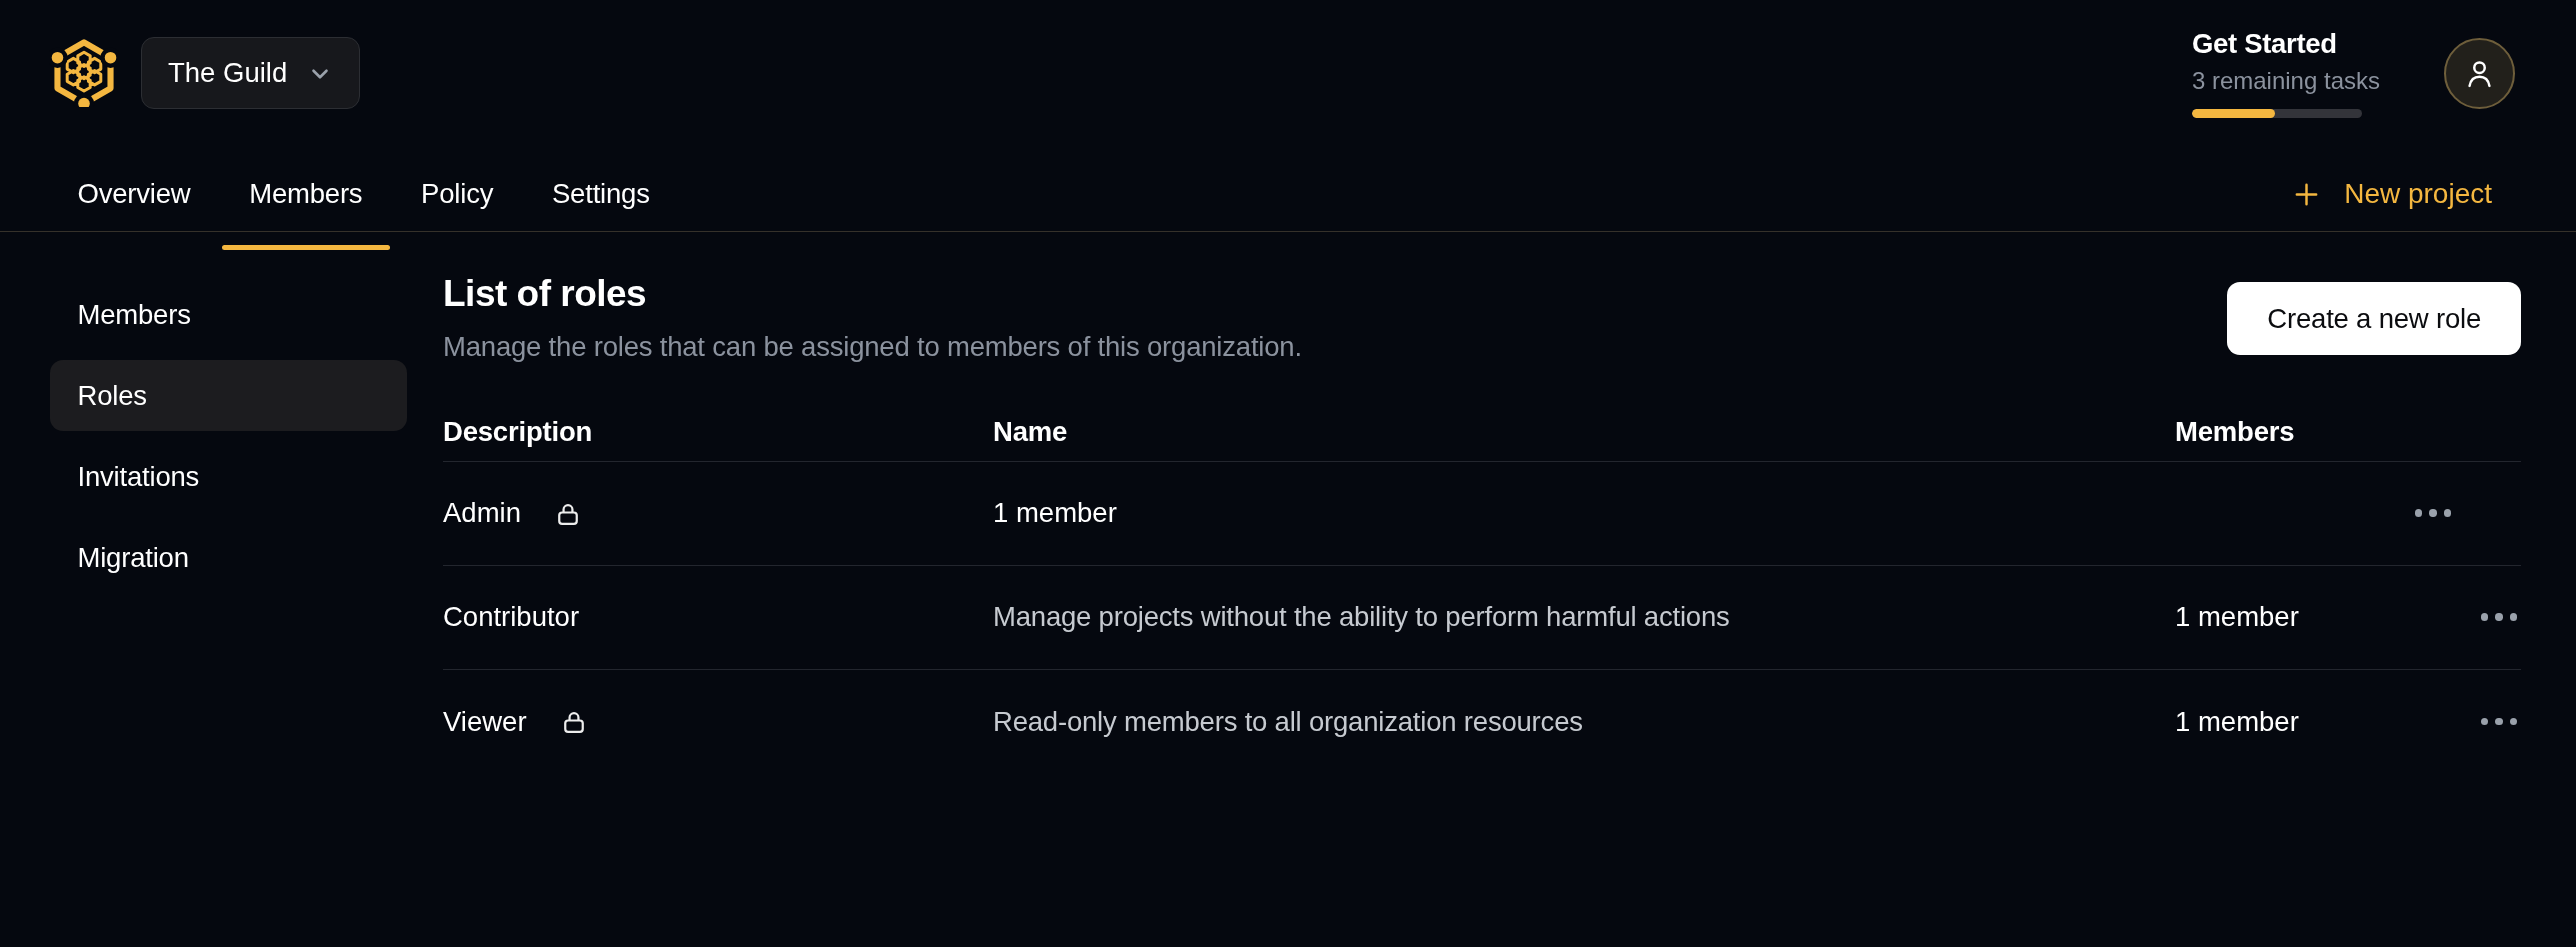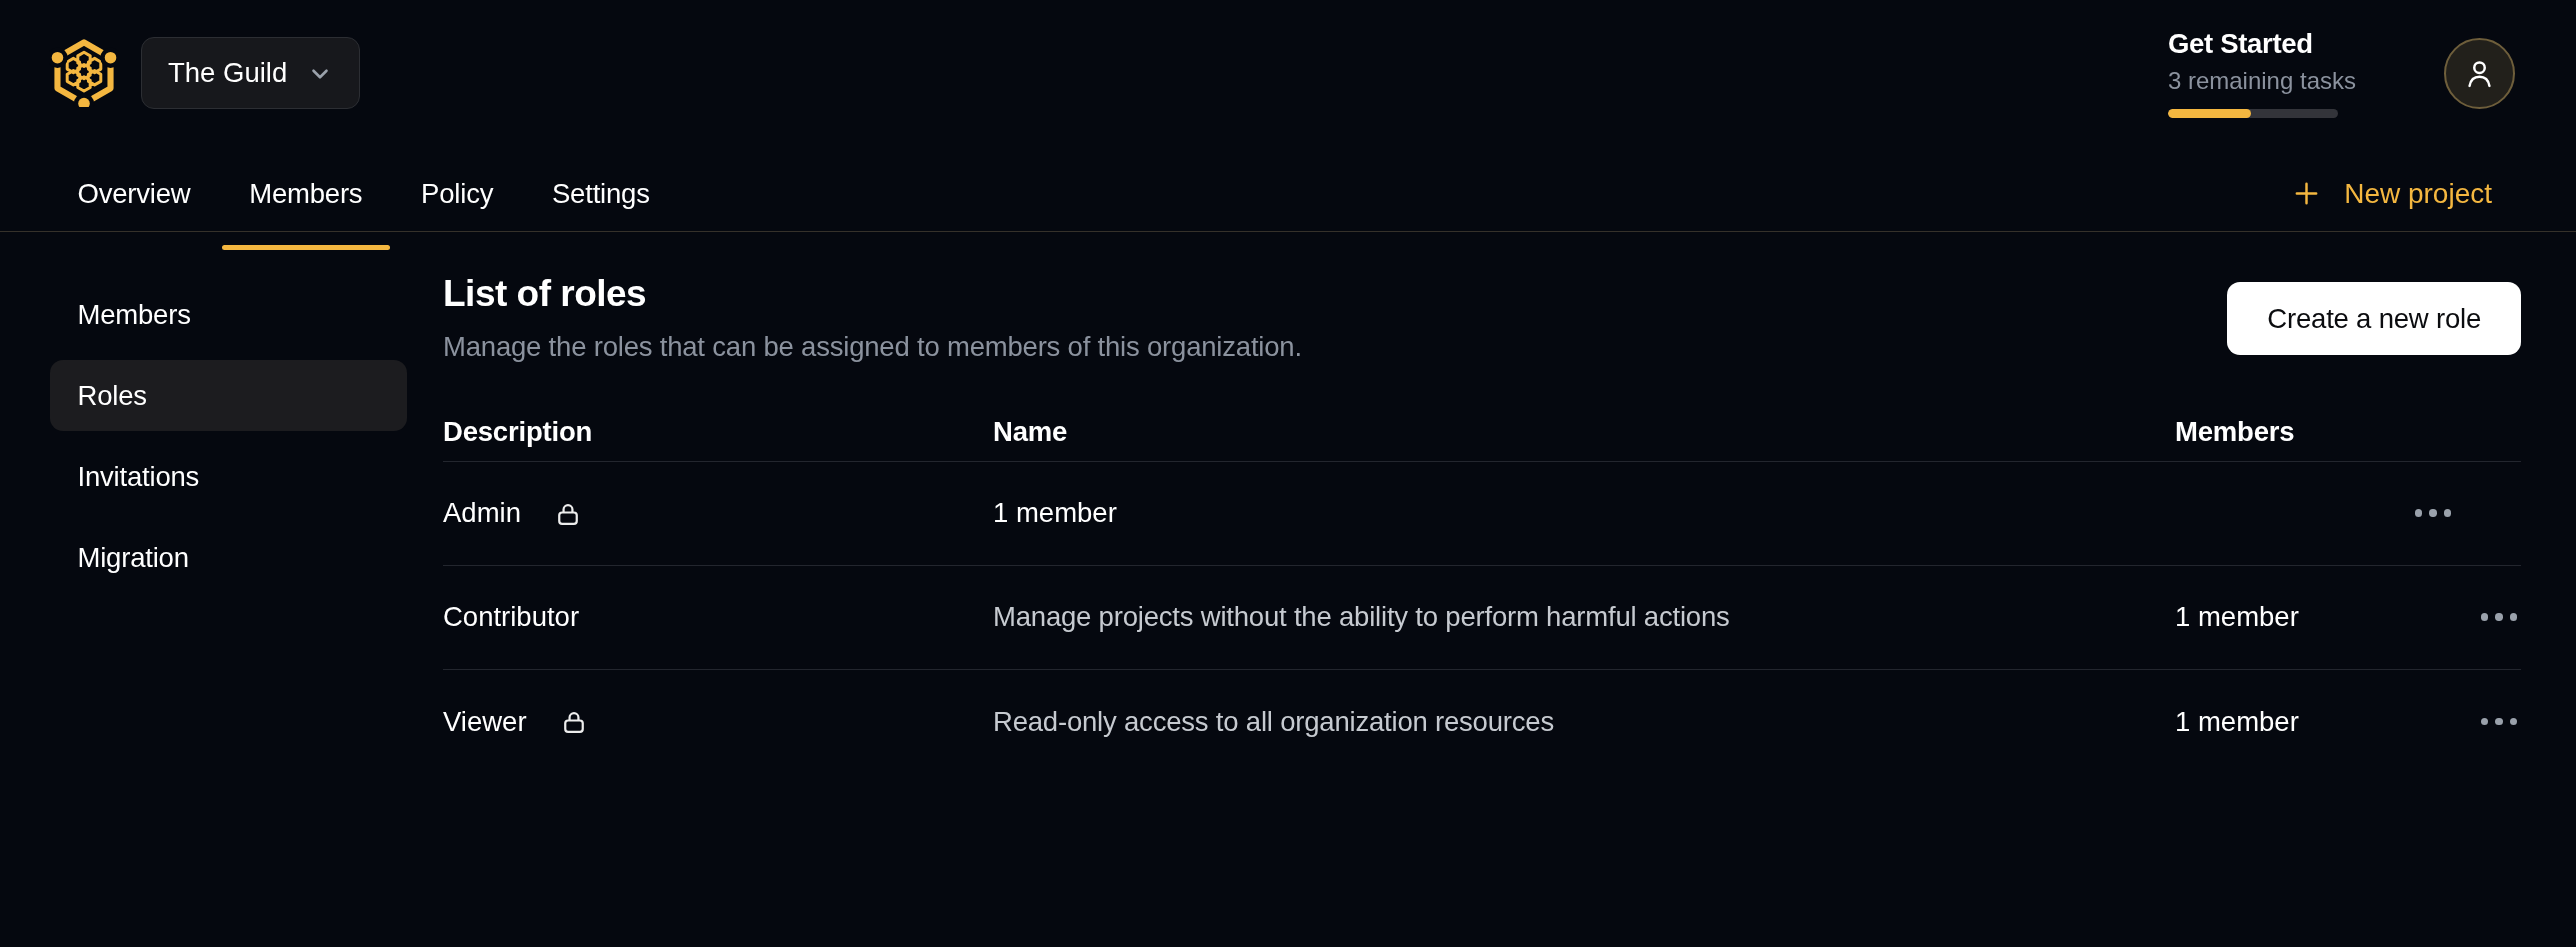--- a/index.html
+++ b/index.html
@@ -34,21 +34,21 @@
     border-radius: 13px;
     color: #fff;
     font-size: 27.5px;
     font-family: inherit;
     cursor: pointer;
   }
   .org-btn .chev { width: 26px; height: 26px; display: block; margin-top: 1.8px; }
 
   .flex-spacer { flex: 1; }
 
-  .get-started { margin-right: 88px; cursor: pointer; }
+  .get-started { margin-right: 64px; cursor: pointer; }
   .gs-title { font-size: 27.5px; font-weight: 700; letter-spacing: -0.3px; }
   .gs-sub { font-size: 24px; color: #8b929e; margin-top: 6.4px; }
   .gs-track {
     margin-top: 13.7px;
     width: 170px; height: 9.2px;
     background: #33343a;
     border-radius: 5.5px;
     overflow: hidden;
   }
   .gs-fill { width: 49%; height: 100%; background: #f4b740; border-radius: 5.5px; }
@@ -83,21 +83,21 @@
   .tab.active::after {
     content: "";
     position: absolute;
     left: 0; right: 0; bottom: -20px;
     height: 4.6px;
     background: #f4b740;
     border-radius: 2.7px;
   }
   .new-project {
     margin-left: auto;
-    display: flex; align-items: flex-start; gap: 22px;
+    display: flex; align-items: flex-end; gap: 22px;
     color: #f4b740;
     font-size: 28px;
     cursor: pointer;
     background: none; border: none; font-family: inherit;
   }
   .new-project svg { width: 31px; height: 31px; display: block; }
 
   
   .content { display: flex; height: 714px; }
 
@@ -305,21 +305,21 @@
       <div class="t-row">
         <div class="name-cell">
           <span>Viewer</span>
           <span class="lock">
             <svg viewBox="0 0 24 24" fill="none" width="28" height="28">
               <rect x="4.5" y="10.7" width="15" height="9.8" rx="2.4" stroke="#ededed" stroke-width="1.9"></rect>
               <path d="M8.2 10.7V8.2a3.8 3.8 0 0 1 7.6 0v2.5" stroke="#ededed" stroke-width="1.9"></path>
             </svg>
           </span>
         </div>
-        <div class="desc-cell">Read-only access to all organization resources</div>
+        <div class="desc-cell">Read-only members to all organization resources</div>
         <div class="members-cell">1 member</div>
         <div class="actions-cell">
           <button class="dots-btn">
               <i></i>
               <i></i>
               <i></i>
             </button>
         </div>
       </div>
 

